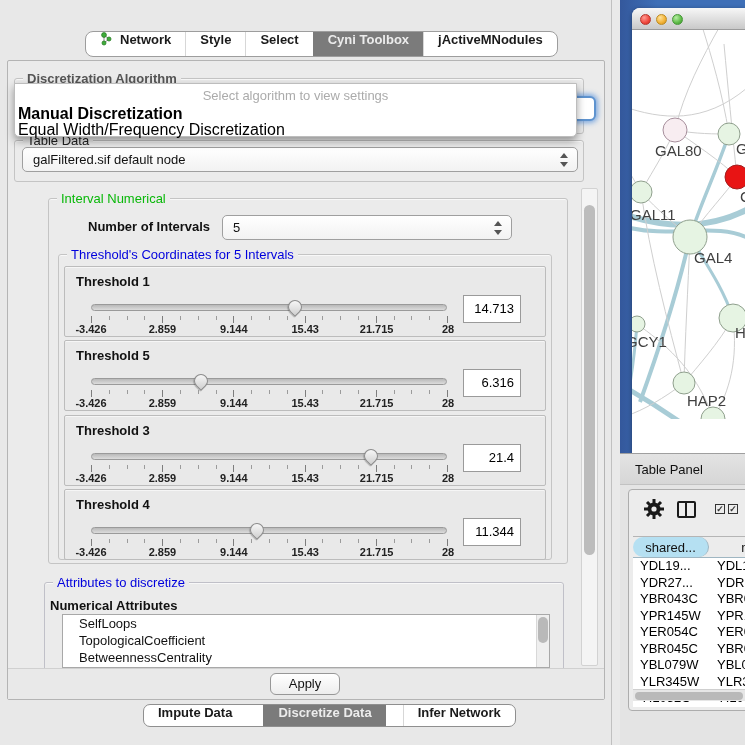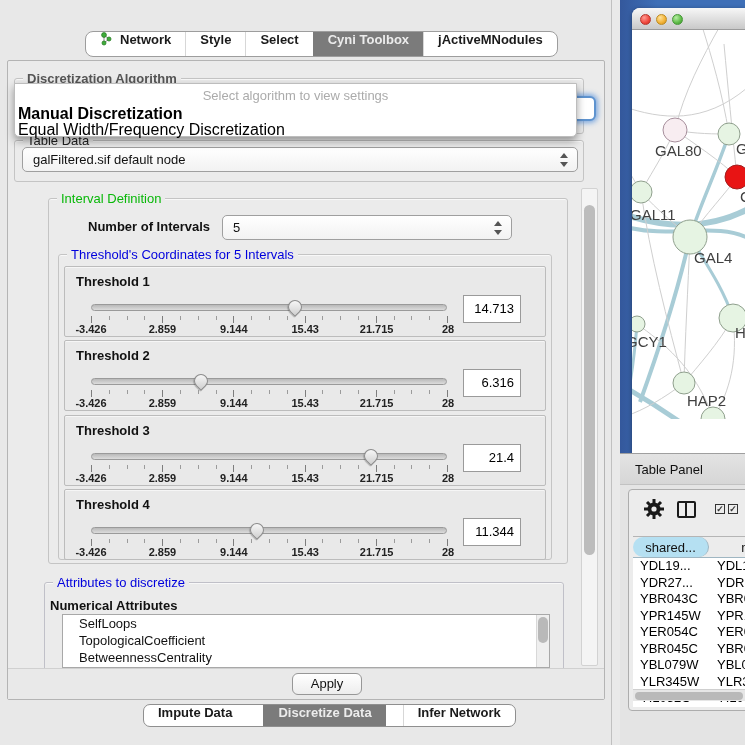--- a/index.html
+++ b/index.html
@@ -67,21 +67,21 @@
   .thr-value { position:absolute; left:398px; top:28px; width:58px; height:28px; background:#fff; border:1px solid #9a9a9a; font-size:13px; color:#000; text-align:right; line-height:26px; padding-right:6px; }
 
   
   .attr-list { position:absolute; left:62px; top:614px; width:488px; height:54px; background:#fff; border:1px solid #a8a8a8; overflow:hidden; font-size:13px; color:#111; }
   .attr-list .li { padding:1px 0 1px 16px; line-height:15px; white-space:nowrap; }
   .list-sb { position:absolute; right:0; top:0; width:13px; height:100%; background:#efefef; border-left:1px solid #d8d8d8; }
   .list-sb .th { position:absolute; left:1px; top:2px; width:10px; height:26px; background:#b9b9b9; border-radius:5px; }
 
   
   .apply-bar { position:absolute; left:8px; top:668px; width:596px; height:31px; background:#e9e9e9; border-top:1px solid #d0d0d0; z-index:5; }
-  .apply-btn { position:absolute; left:262px; top:4px; width:70px; height:22px; background:linear-gradient(#ffffff,#ededed); border:1px solid #979797; border-radius:6px; font-size:13px; color:#111; text-align:center; line-height:20px;margin-left:22px; }
+  .apply-btn { position:absolute; left:262px; top:4px; width:70px; height:22px; background:linear-gradient(#ffffff,#ededed); border:1px solid #979797; border-radius:6px; font-size:13px; color:#111; text-align:center; line-height:20px; }
 
   
   .bottom-tabs { position:absolute; left:143px; top:704px; height:23px; display:flex; background:#fff; border:1px solid #8f8f8f; border-radius:7px; overflow:hidden; z-index:6;gap:17px; }
 
   
   .net-frame { position:absolute; left:620px; top:0; width:125px; height:453px; background:linear-gradient(90deg,#34589c,#3e6fb7 30%,#3e6fb7); }
   .mac-win { position:absolute; left:632px; top:8px; width:113px; height:445px; border-radius:8px 0 0 0; overflow:hidden; background:#fff; box-shadow:0 1px 4px rgba(0,0,0,.4); }
   .mac-titlebar { position:absolute; left:0; top:0; width:100%; height:22px; background:linear-gradient(#f7f7f7,#c9c9c9); border-bottom:1px solid #9b9b9b; }
   .light { position:absolute; top:5.5px; width:11px; height:11px; border-radius:50%; }
   .l-red { left:8px; background:radial-gradient(circle at 35% 30%, #ff9a92, #f0473c 60%, #c22f26); border:1px solid #b5362c; }
@@ -164,21 +164,21 @@
     <div class="combo" style="left:22px; top:147px; width:556px; height:25px;">
       <span class="cv">galFiltered.sif default node</span>
       <span class="spinner"></span>
     </div>
 
     <div class="v-scrollbar">
       <div class="v-thumb"></div>
     </div>
 
     <div class="groupbox" style="left:48px; top:198px; width:520px; height:366px;">
-      <span class="group-title t-green">Interval Definition</span>
+      <span class="group-title t-green">Interval Numerical</span>
     </div>
     <span class="bold-label" style="left:88px; top:219px;">Number of Intervals</span>
     <div class="combo" style="left:222px; top:215px; width:290px; height:25px;">
       <span class="cv">5</span>
       <span class="spinner"></span>
     </div>
 
     <div class="groupbox" style="left:58px; top:254px; width:494px; height:306px;">
       <span class="group-title t-blue">Threshold's Coordinates for 5 Intervals</span>
     </div>
@@ -197,21 +197,21 @@
           <span class="sp1">2.859</span>
           <span class="sp2">9.144</span>
           <span class="sp3">15.43</span>
           <span class="sp4">21.715</span>
           <span class="sp5">28</span>
       </div>
       <div class="thr-value">14.713</div>
     </div>
 
     <div class="thr-box" style="top:340px;">
-      <span class="thr-label">Threshold 2</span>
+      <span class="thr-label">Threshold 5</span>
       <div class="track">
         <span class="handle-wrap" style="left: 31%;">
             <span class="handle"></span>
           </span>
       </div>
       <div class="ticks-minor"></div>
       <div class="ticks-major"></div>
       <div class="scale">
         <span class="sp0">-3.426</span>
           <span class="sp1">2.859</span>

